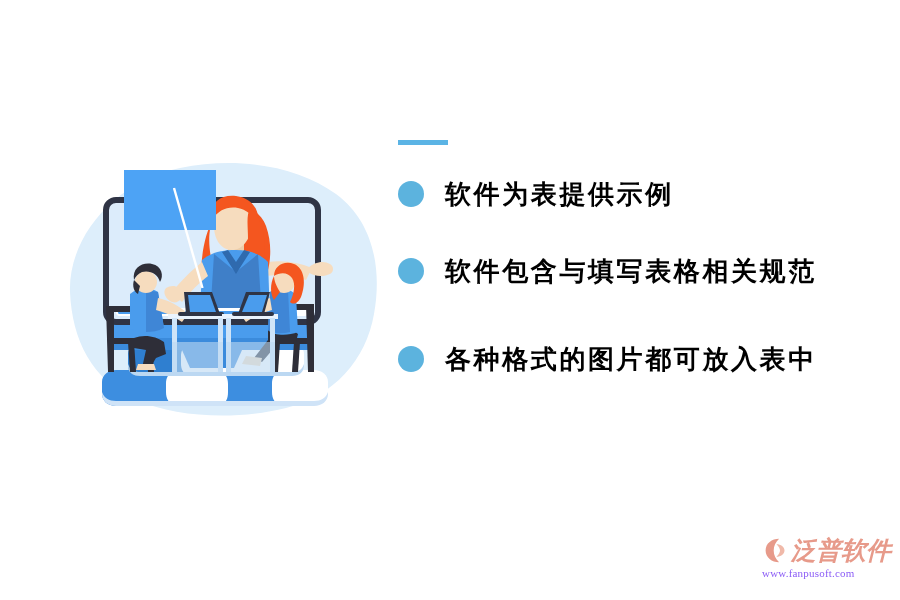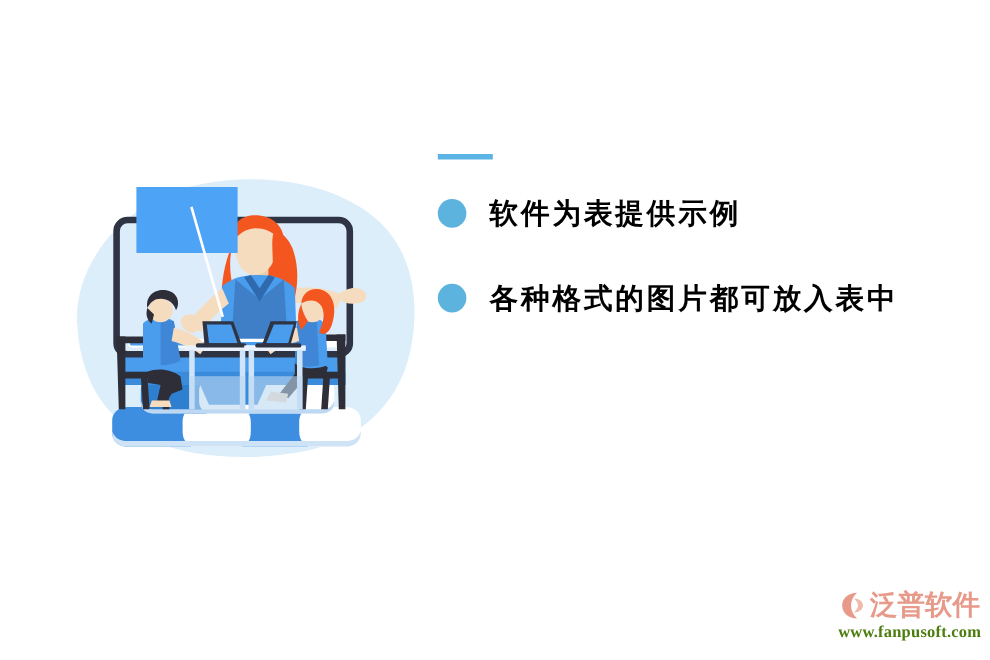--- a/index.html
+++ b/index.html
@@ -80,40 +80,41 @@
     position: absolute;
     left: 762px;
     top: 534px;
     width: 130px;
     height: 52px;
   }
   #watermark-brand {
     display: flex;
     align-items: center;
     height: 32px;
+    font-style: italic;
   }
   #watermark-mark {
     width: 27px;
     height: 27px;
     flex: 0 0 auto;
   }
   #watermark-name {
     font-size: 25px;
     font-weight: bold;
     color: #e79a8a;
     letter-spacing: 0px;
     margin-left: 2px;
     line-height: 1;
     white-space: nowrap;
   }
   #watermark-url {
     font-family: "Liberation Serif", serif;
-    font-size: 15px;
-    font-weight: bold;
-    color: #4d7c0f;
+    font-size: 11px;
+    font-weight: normal;
+    color: #8b5cf6;
     letter-spacing: 0.2px;
     margin-top: 1px;
     white-space: nowrap;
   }
 </style>
 </head>
 <body>
 
 <div id="slide">
 
@@ -275,20 +276,24 @@
 
   <div id="feature-panel">
 
     <div id="accent-bar"></div>
 
     <div class="feature-row">
       <span class="bullet-dot"></span>
       <span class="feature-text">软件为表提供示例</span>
     </div>
 
+    <div class="feature-row gap-wide">
+      <span class="bullet-dot"></span>
+      <span class="feature-text">软件包含与填写表格相关规范</span>
+    </div>
 
     <div class="feature-row">
       <span class="bullet-dot"></span>
       <span class="feature-text">各种格式的图片都可放入表中</span>
     </div>
 
   </div>
 
   <div id="watermark">
     <div id="watermark-brand">

